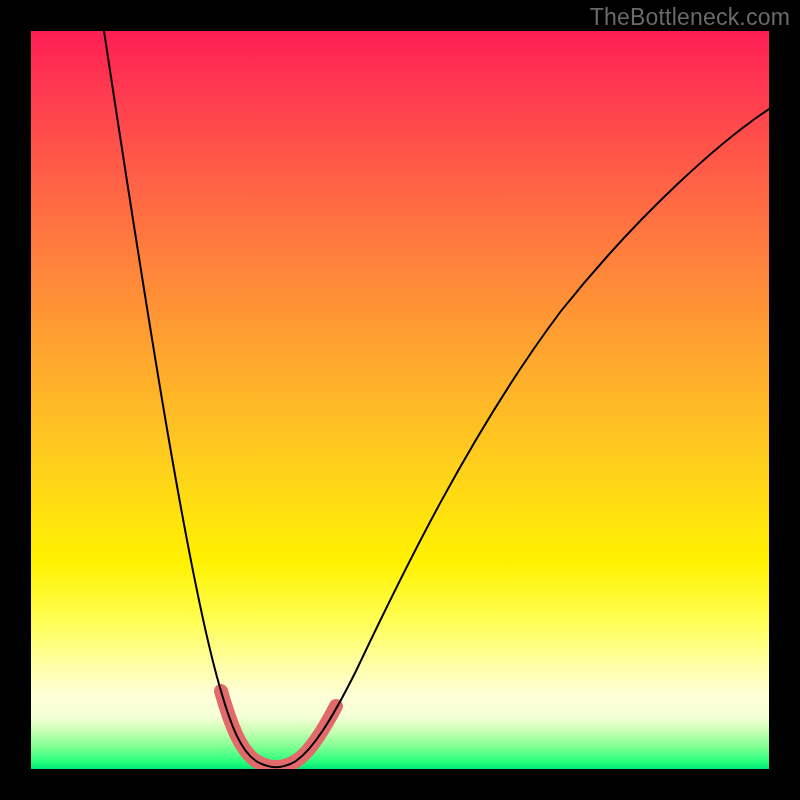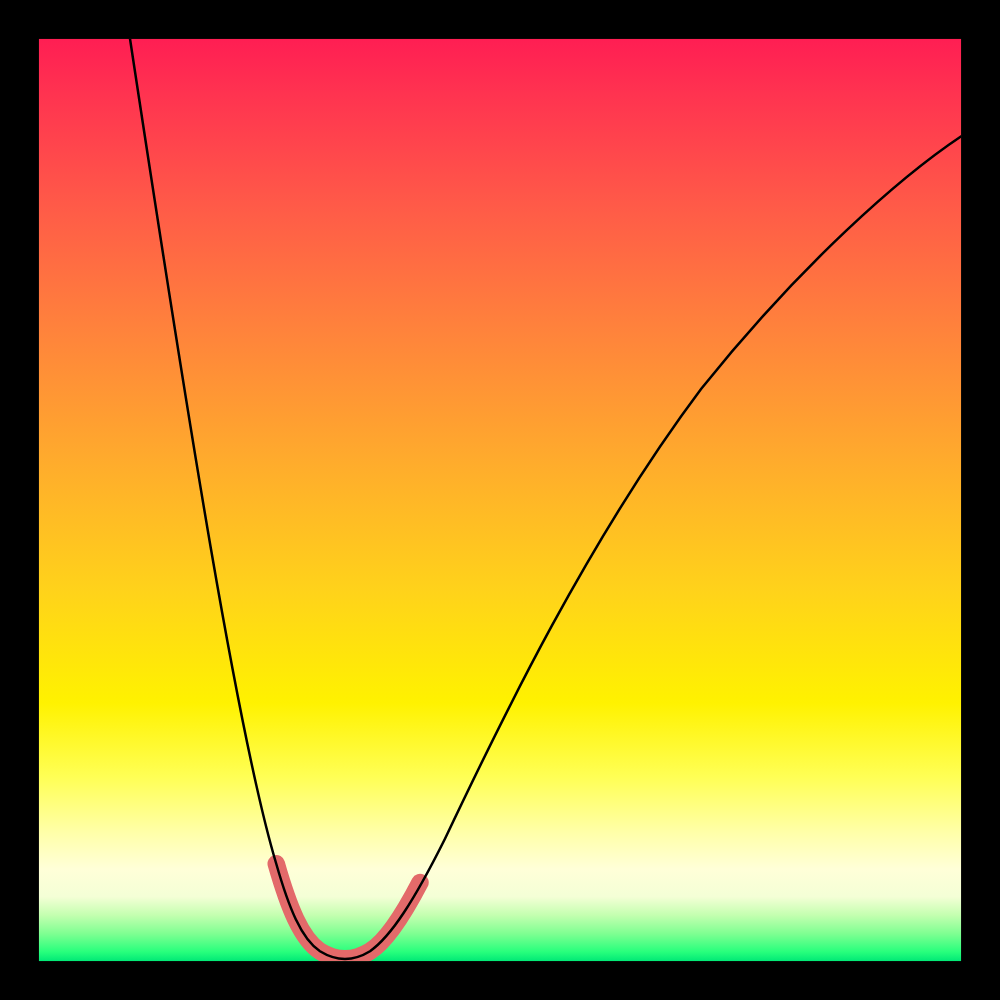--- a/index.html
+++ b/index.html
@@ -77,13 +77,14 @@
 
   <div class="plot-area">
     <div class="gradient"></div>
 
     <svg class="curves" viewBox="0 0 738 738" preserveAspectRatio="none">
       <path fill="none" stroke="#e36a6a" stroke-width="14" stroke-linecap="round" stroke-linejoin="round" d="M 190 660 C 200 695, 210 720, 225 730 C 238 738, 252 738, 265 730 C 278 722, 292 700, 305 675"></path>
       <path fill="none" stroke="#000000" stroke-width="2" stroke-linecap="round" d="M 73 0 C 120 310, 160 560, 190 660 C 200 695, 210 720, 225 730 C 238 738, 252 738, 265 730 C 282 718, 300 690, 325 640 C 370 545, 440 400, 530 280 C 610 180, 690 110, 738 78"></path>
     </svg>
   </div>
 
+  <div class="watermark">TheBottleneck.com</div>
 </div>
 
 </body></html>

